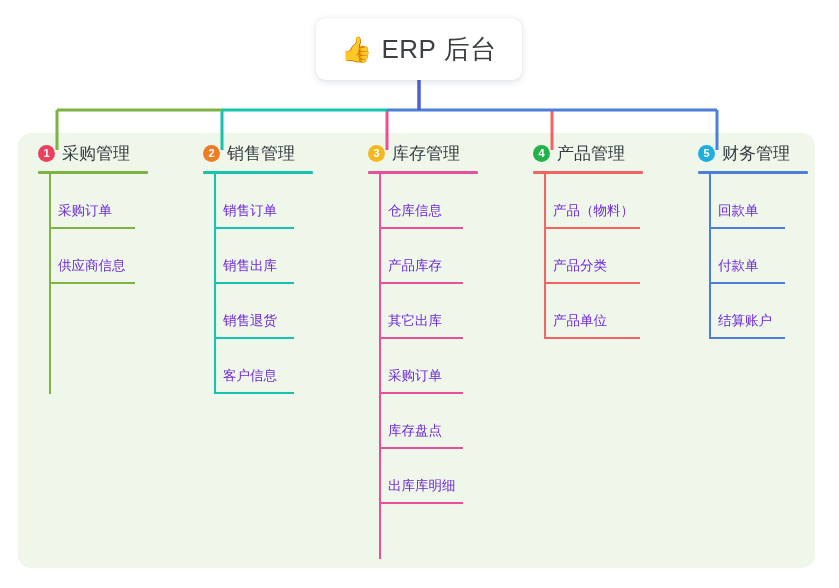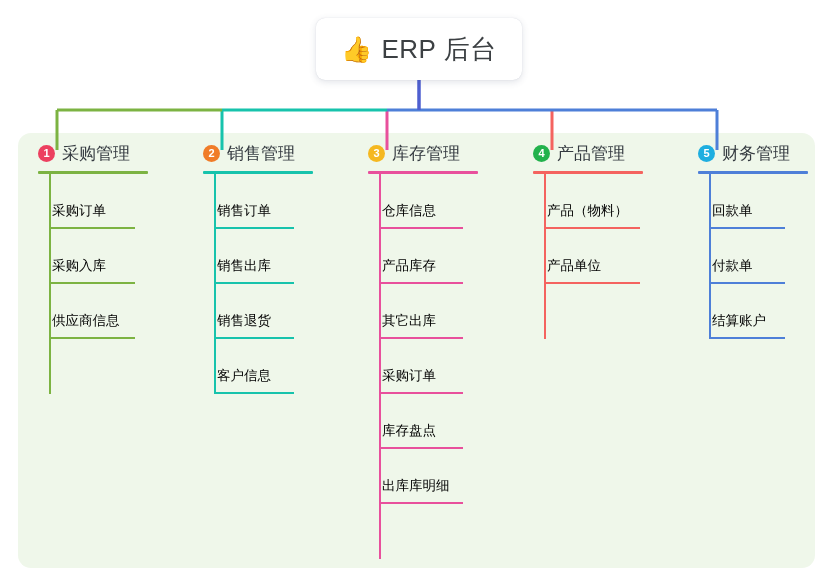--- a/index.html
+++ b/index.html
@@ -39,22 +39,22 @@
     color:#ffffff;font-size:11px;line-height:1;font-weight:bold;
     flex:0 0 auto;
   }
   .col-title{font-size:17px;color:#343a40;}
   .head-rule{height:3px;margin-top:5px;border-radius:1px;}
 
   .items{position:relative;margin-top:0;}
   .spine{position:absolute;left:11px;top:0;width:2px;}
   .item{position:relative;height:55px;}
   .item-label{
-    position:absolute;left:14px;bottom:9px;
-    font-size:13.5px;color:#000000;white-space:nowrap;
+    position:absolute;left:20px;bottom:9px;
+    font-size:13.5px;color:#6d28d9;white-space:nowrap;
   }
   .item-rule{position:absolute;left:11px;bottom:0;height:1.6px;}
 </style>
 </head>
 <body>
 
 <div id="diagram">
 
   <div class="panel"></div>
 
@@ -83,24 +83,20 @@
           <span class="col-title">采购管理</span>
         </div>
         <div class="head-rule" style="width: 110px; background: rgb(124, 179, 66);"></div>
         <div class="items" style="height: 220px;">
           <div class="spine" style="height: 220px; background: rgb(124, 179, 66);"></div>
           <div class="item">
             <span class="item-label">采购订单</span>
             <div class="item-rule" style="width: 86px; background: rgb(124, 179, 66);"></div>
           </div>
           <div class="item">
-            <span class="item-label">采购入库</span>
-            <div class="item-rule" style="width: 86px; background: rgb(124, 179, 66);"></div>
-          </div>
-          <div class="item">
             <span class="item-label">供应商信息</span>
             <div class="item-rule" style="width: 86px; background: rgb(124, 179, 66);"></div>
           </div>
         </div>
       </div>
       <div class="col" style="left: 203px;">
         <div class="col-head">
           <span class="badge" style="background: rgb(240, 124, 40);">2</span>
           <span class="col-title">销售管理</span>
         </div>
@@ -165,20 +161,24 @@
           <span class="col-title">产品管理</span>
         </div>
         <div class="head-rule" style="width: 110px; background: rgb(244, 99, 95);"></div>
         <div class="items" style="height: 187px;">
           <div class="spine" style="height: 165px; background: rgb(244, 99, 95);"></div>
           <div class="item">
             <span class="item-label">产品（物料）</span>
             <div class="item-rule" style="width: 96px; background: rgb(244, 99, 95);"></div>
           </div>
           <div class="item">
+            <span class="item-label">产品分类</span>
+            <div class="item-rule" style="width: 96px; background: rgb(244, 99, 95);"></div>
+          </div>
+          <div class="item">
             <span class="item-label">产品单位</span>
             <div class="item-rule" style="width: 96px; background: rgb(244, 99, 95);"></div>
           </div>
         </div>
       </div>
       <div class="col" style="left: 698px;">
         <div class="col-head">
           <span class="badge" style="background: rgb(30, 174, 224);">5</span>
           <span class="col-title">财务管理</span>
         </div>

